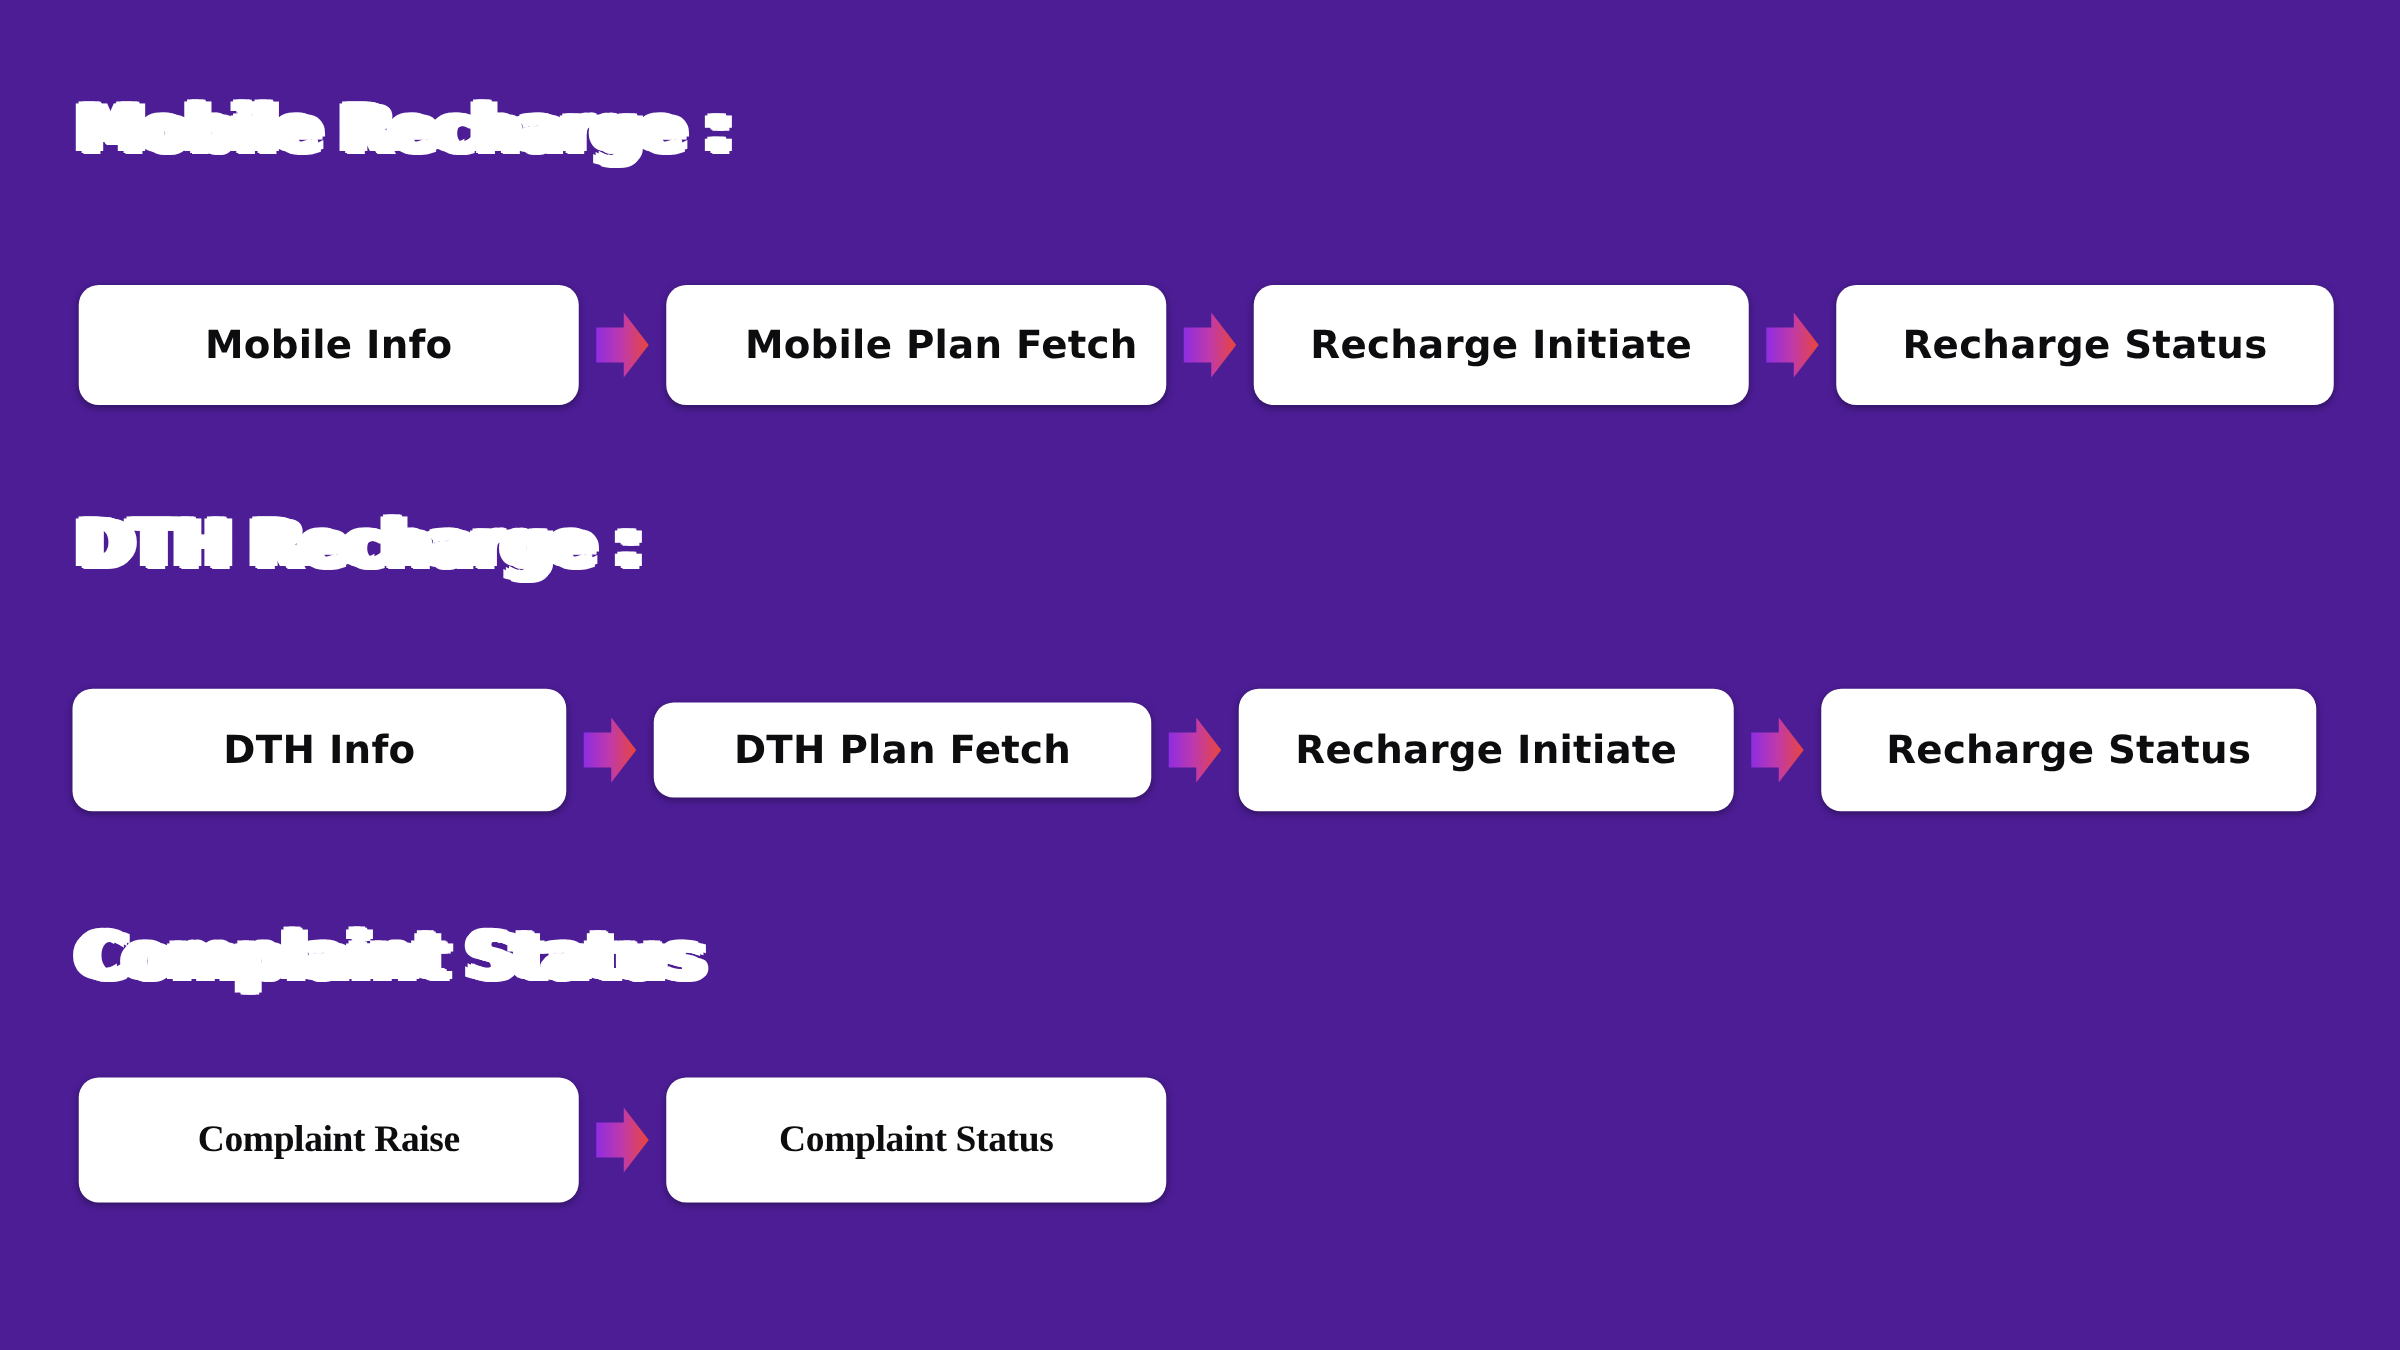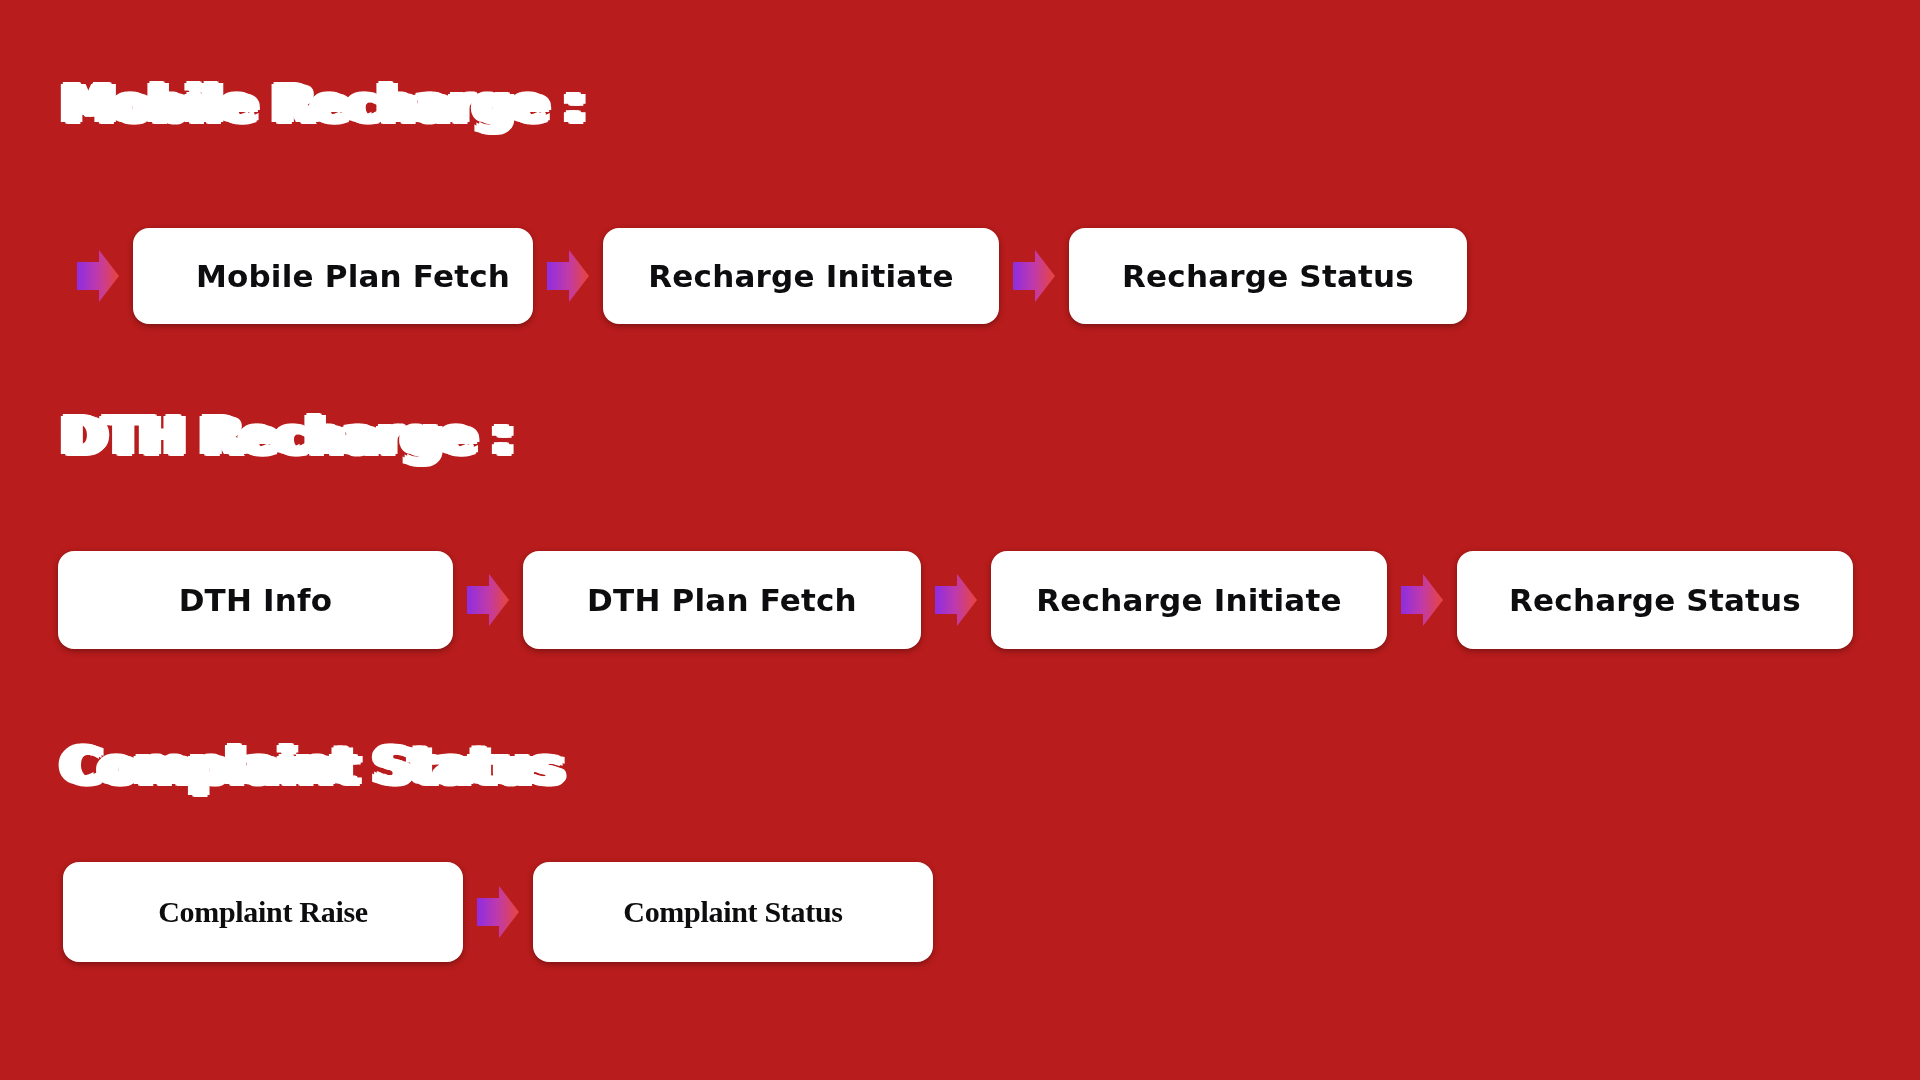--- a/index.html
+++ b/index.html
@@ -13,21 +13,21 @@
     height: 1080px;
     overflow: hidden;
     font-family: "Liberation Sans", sans-serif;
     position: relative;
   }
 
   #canvas {
     position: relative;
     width: 1920px;
     height: 1080px;
-    background: #b91c1c;
+    background: #4c1d95;
   }
 
   
   .section-heading {
     position: absolute;
     color: #ffffff;
     font-family: "DejaVu Sans", sans-serif;
     font-weight: 700;
     font-size: 52px;
     letter-spacing: -1px;
@@ -88,20 +88,23 @@
 </style>
 </head>
 <body>
 
 <div id="canvas">
 
   <div class="section-heading" style="left:62px; top:78px;">Mobile Recharge :</div>
 
   <div class="flow-row" style="left:63px; top:228px;">
 
+    <div class="node-card" style="width:400px; height:96px;">
+      <span>Mobile Info</span>
+    </div>
 
     <div class="arrow-connector arrow-sm" style="margin:0 7px;">
       <svg width="46" height="60" viewBox="0 0 46 60">
         <defs>
           <linearGradient id="ag1" x1="0" y1="0" x2="1" y2="0">
             <stop offset="0%" stop-color="#8e2de2"></stop>
             <stop offset="50%" stop-color="#c03aa9"></stop>
             <stop offset="100%" stop-color="#e8453c"></stop>
           </linearGradient>
         </defs>
@@ -141,21 +144,21 @@
     <div class="node-card" style="width:395px; height:98px;">
       <span>DTH Info</span>
     </div>
 
     <div class="arrow-connector arrow-sm" style="margin:0 7px;">
       <svg width="46" height="60" viewBox="0 0 46 60">
         <path d="M2,16 L24,16 L24,4 L44,30 L24,56 L24,44 L2,44 Z" fill="url(#ag1)"></path>
       </svg>
     </div>
 
-    <div class="node-card" style="width:398px; height:98px;">
+    <div class="node-card" style="width:398px; height:76px;">
       <span>DTH Plan Fetch</span>
     </div>
 
     <div class="arrow-connector arrow-sm" style="margin:0 7px;">
       <svg width="46" height="60" viewBox="0 0 46 60">
         <path d="M2,16 L24,16 L24,4 L44,30 L24,56 L24,44 L2,44 Z" fill="url(#ag1)"></path>
       </svg>
     </div>
 
     <div class="node-card" style="width:396px; height:98px;">

